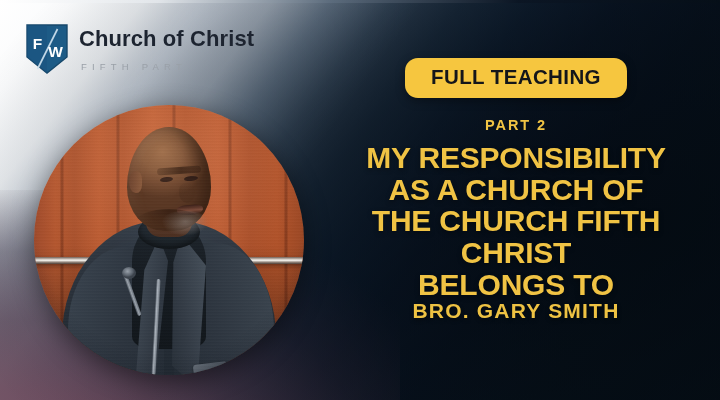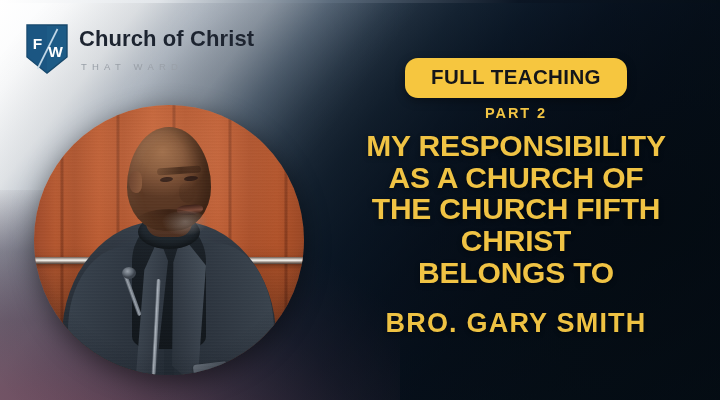--- a/index.html
+++ b/index.html
@@ -270,35 +270,34 @@
   }
   .pill{
     margin-top:58px;
     background:#f6c63f; color:#14161a;
     font-size:20.5px; font-weight:bold; letter-spacing:.4px;
     padding:9px 26px 10px; border-radius:13px;
     line-height:1; white-space:nowrap;
     box-shadow:0 3px 10px rgba(0,0,0,.35);
   }
   .part{
-    margin-top:8px;
+    margin-top:20px;
     color:#f1c444; font-size:14.5px; font-weight:bold; letter-spacing:1.9px;
     line-height:1;
   }
   .headline{
     margin-top:10px;
     color:#f0c344; font-size:30px; font-weight:bold;
     line-height:1.055; letter-spacing:-0.2px;
     text-align:center; width:400px;
     text-shadow:0 2px 5px rgba(0,0,0,.40);
   }
   .headline .ln{ display:block; white-space:nowrap; }
   .speaker{
-    margin-top:22px;
-    color:#eec243; font-size:27px; font-weight:bold; letter-spacing:1.2px;
+    color:#eec243; font-size:21px; font-weight:bold; letter-spacing:1.2px;
     line-height:1; white-space:nowrap;
     text-shadow:0 2px 4px rgba(0,0,0,.40);
   }
 </style>
 </head>
 <body>
 
 <div id="stage">
 
   <div class="bg-base"></div>
@@ -311,21 +310,21 @@
     <svg class="shield" viewBox="0 0 42 50">
       <path d="M1 1 H41 V33 L21 49 L1 33 Z" fill="#1d5b86"></path>
       <path d="M1 1 H41 V33 L21 49 L1 33 Z" fill="none" stroke="#17486b" stroke-width="1.4"></path>
       <path d="M21 1 L21 49 L1 33 L1 1 Z" fill="#1a5280" opacity="0.55"></path>
       <line x1="31.5" y1="5" x2="11.5" y2="45" stroke="#cfe2ef" stroke-width="1.7" opacity="0.92"></line>
       <text x="11.5" y="25" text-anchor="middle" font-family="Liberation Sans, sans-serif" font-size="15.5" font-weight="bold" fill="#ffffff">F</text>
       <text x="29.5" y="33" text-anchor="middle" font-family="Liberation Sans, sans-serif" font-size="15.5" font-weight="bold" fill="#ffffff">W</text>
     </svg>
     <div class="logo-text">
       <div class="logo-title">Church of Christ</div>
-      <div class="logo-sub">THAT WARD</div>
+      <div class="logo-sub">FIFTH PART</div>
     </div>
   </div>
 
   <div class="portrait">
     <div class="ph-wall"></div>
     <div class="ph-wall-seams"></div>
     <div class="ph-wall-shade"></div>
     <div class="ph-rail"></div>
     <div class="ph-dark-floor"></div>
 

